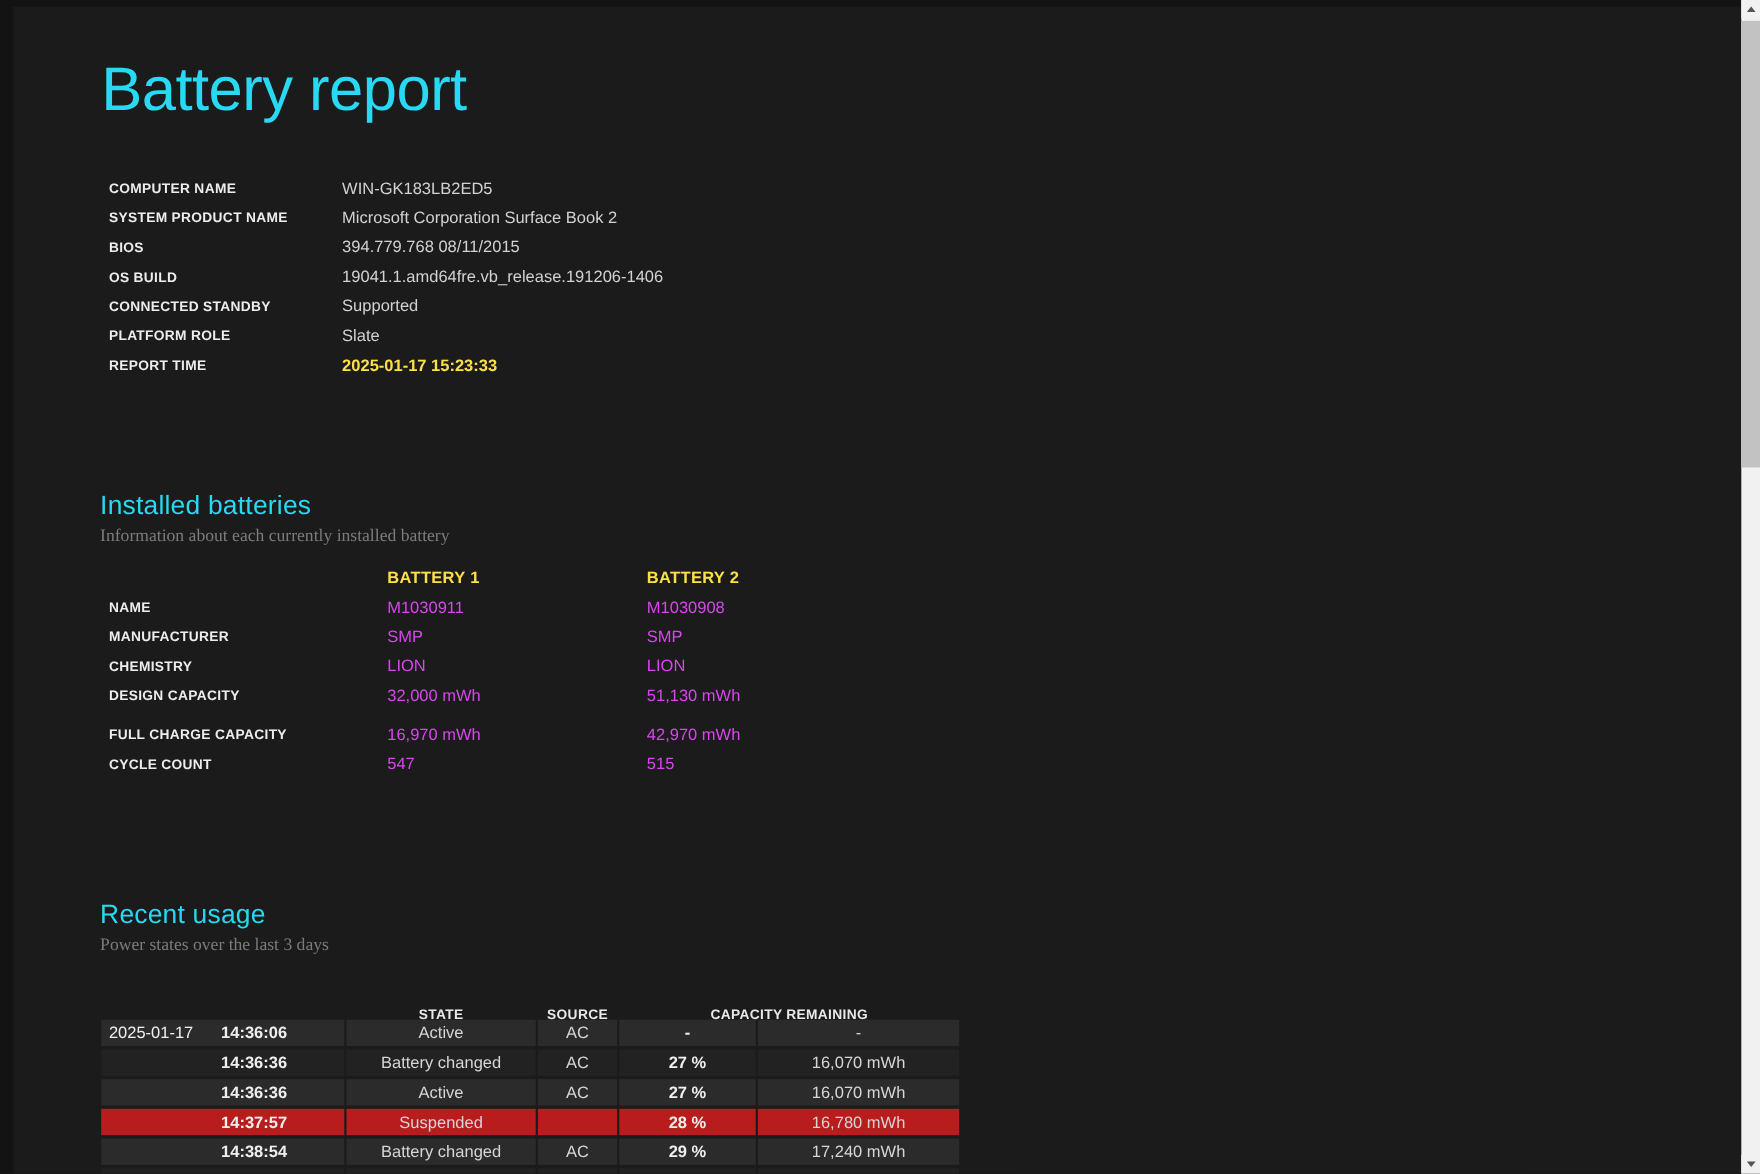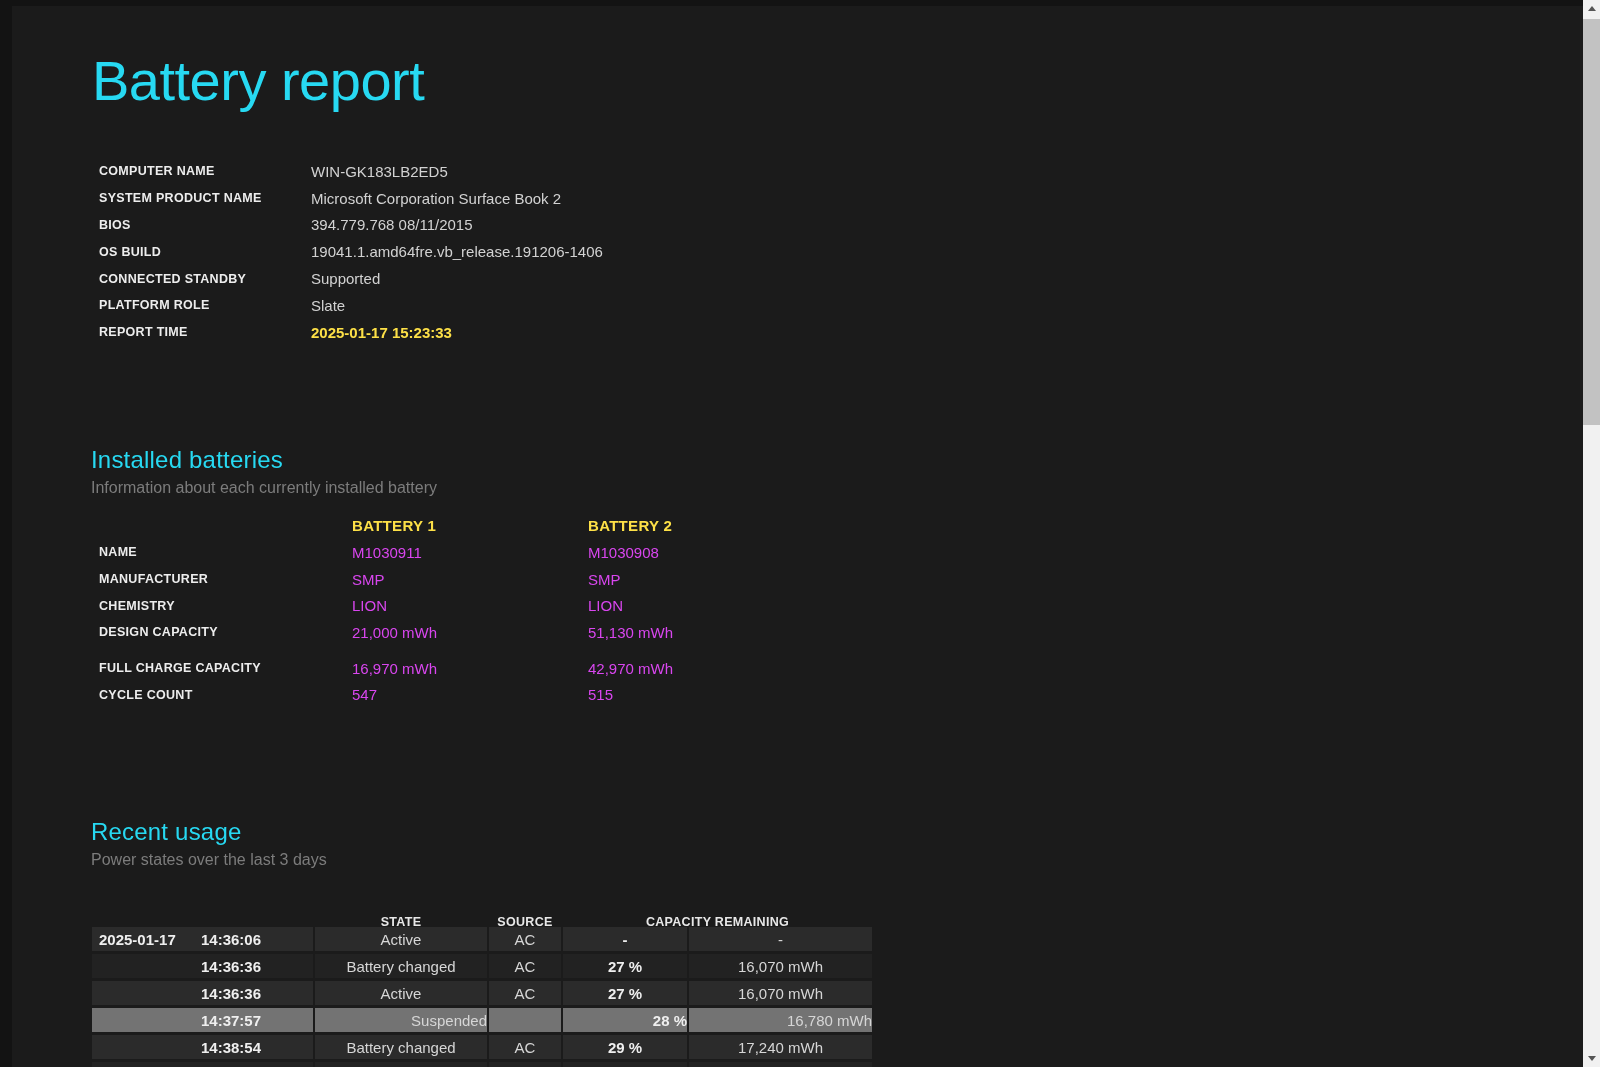--- a/index.html
+++ b/index.html
@@ -26,21 +26,21 @@
   .lbl {
     font-size:12.5px; font-weight:bold; color:#ededed;
     letter-spacing:0.3px; padding-left:7px; white-space:nowrap;
   }
   .val { font-size:15px; color:#d2d2d2; white-space:nowrap; }
   .val.bold { font-weight:bold; color:#fde047; }
 
   
   .section-head { position:absolute; left:91px; }
   .section-head h2 { font-size:24px; font-weight:400; color:#27d9f2; letter-spacing:0.2px; }
-  .section-sub { font-size:16px; color:#7c7c7c; margin-top:5px; }
+  .section-sub { font-size:16px; color:#7c7c7c; margin-top:5px;font-family:Liberation Serif, serif; }
 
   
   .bat-table { position:absolute; left:92px; top:512px; }
   .bat-row { display:grid; grid-template-columns:260px 236px 236px; align-items:center; height:26.7px; }
   .bat-row.header { height:27px; }
   .bat-row.header .col-h {
     font-size:15px; font-weight:bold; color:#fde047; letter-spacing:0.3px;
   }
   .bat-cell { font-size:15px; color:#d946ef; white-space:nowrap; }
   .bat-spacer { height:9px; }
@@ -55,23 +55,23 @@
   .hc.left { text-align:left; padding-left:7px;margin-top:23px; }
   .hc.center { text-align:center; }
   .hc.span2 { grid-column:4 / 6; text-align:center; }
   .u-row { height:24px; margin-bottom:3px; align-items:stretch; }
   .u-row .cell {
     display:flex; align-items:center; justify-content:center;
     font-size:15px; color:#d6d6d6; white-space:nowrap;
   }
   .u-row.light .cell { background:#2b2b2b; }
   .u-row.dark .cell { background:#222222; }
-  .u-row.suspended .cell { background:#737373;justify-content:flex-end; }
+  .u-row.suspended .cell { background:#b91c1c; }
   .cell.start { justify-content:space-between; padding-left:7px; padding-right:52px; }
-  .cell.start .t-date { color:#efefef; font-weight:700; }
+  .cell.start .t-date { color:#efefef; font-weight:400; }
   .cell.start .t-time { color:#efefef; font-weight:600; margin-left:auto; }
   .cell.pct { font-weight:600; color:#efefef; }
 
   
   .scrollbar {
     position:absolute; right:0; top:0; width:17px; height:1067px;
     background:#f1f1f1;
   }
   .sb-btn { position:absolute; left:0; width:17px; height:17px; background:#f1f1f1;
             display:flex; align-items:center; justify-content:center; }
@@ -141,21 +141,21 @@
     <span class="bat-cell">SMP</span>
     <span class="bat-cell">SMP</span>
   </div>
   <div class="bat-row">
     <span class="lbl">CHEMISTRY</span>
     <span class="bat-cell">LION</span>
     <span class="bat-cell">LION</span>
   </div>
   <div class="bat-row">
     <span class="lbl">DESIGN CAPACITY</span>
-    <span class="bat-cell">21,000 mWh</span>
+    <span class="bat-cell">32,000 mWh</span>
     <span class="bat-cell">51,130 mWh</span>
   </div>
   <div class="bat-spacer"></div>
   <div class="bat-row">
     <span class="lbl">FULL CHARGE CAPACITY</span>
     <span class="bat-cell">16,970 mWh</span>
     <span class="bat-cell">42,970 mWh</span>
   </div>
   <div class="bat-row">
     <span class="lbl">CYCLE COUNT</span>

